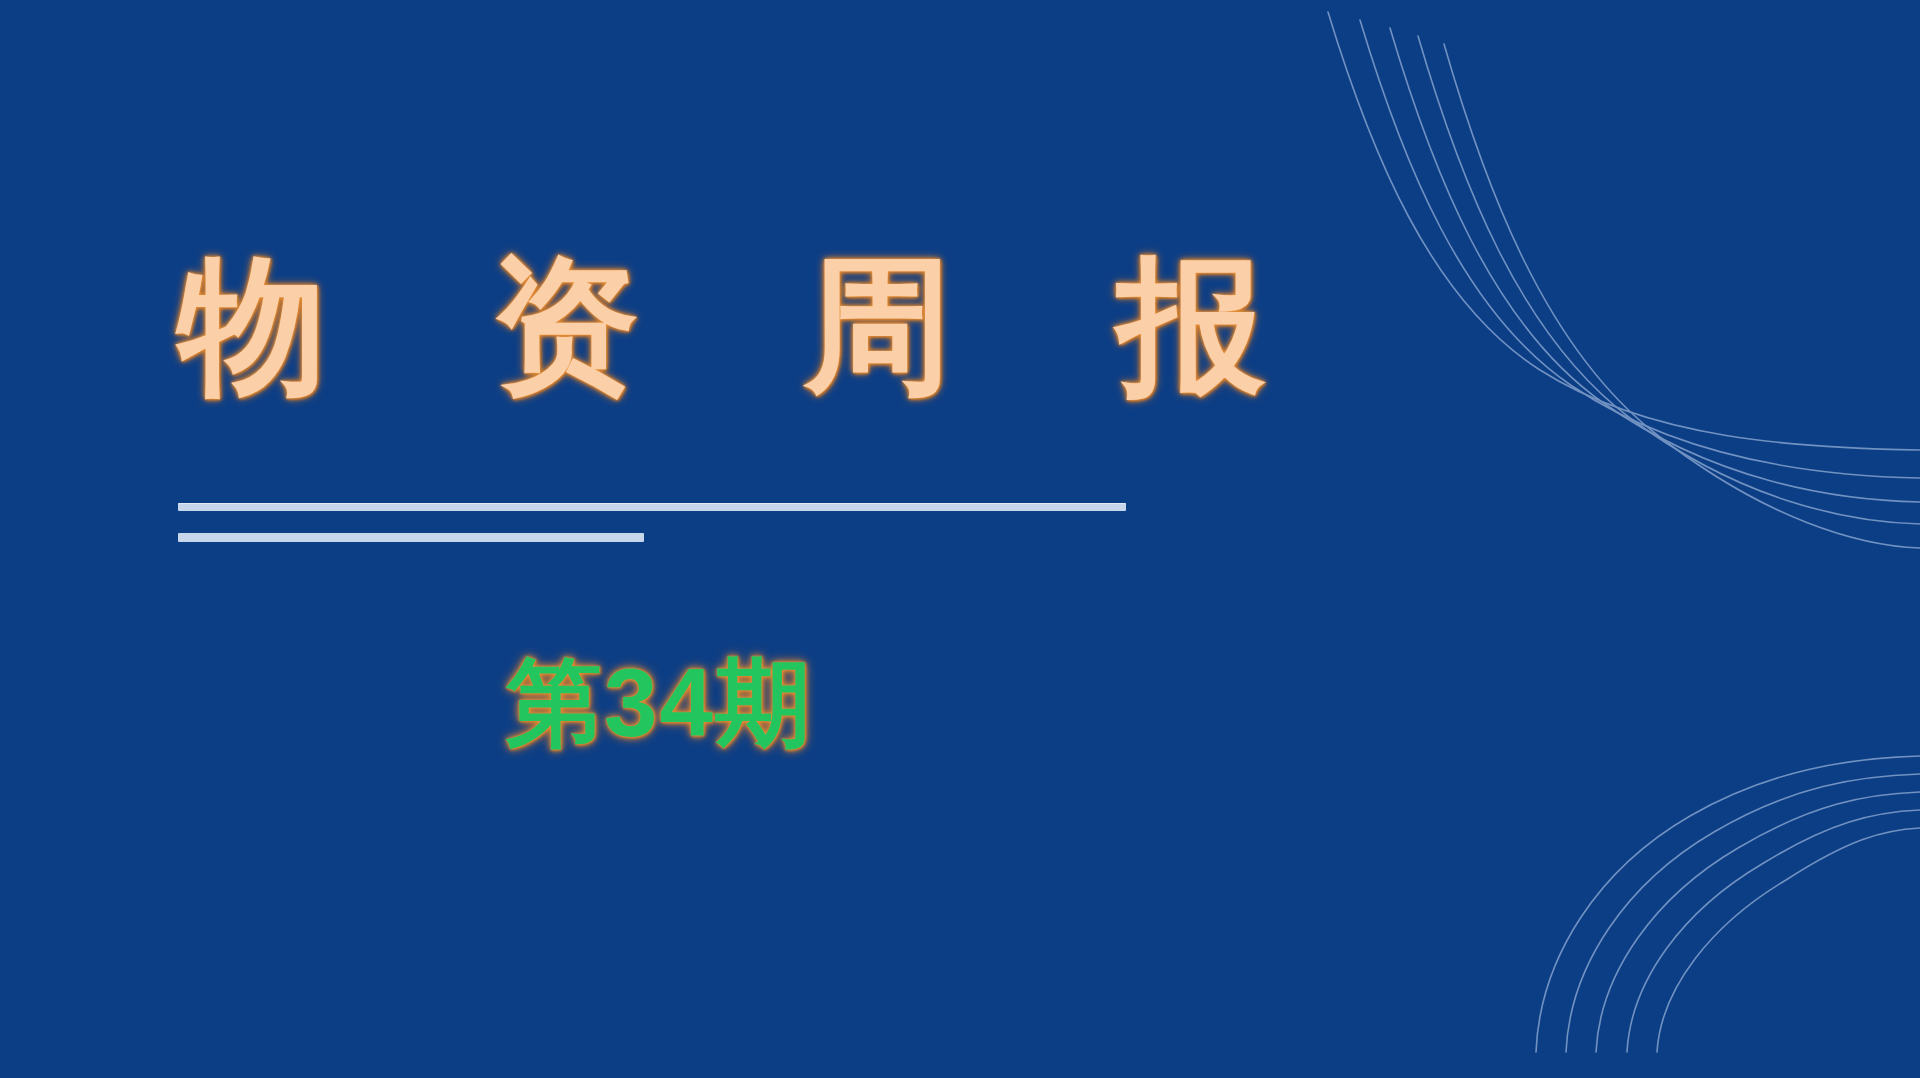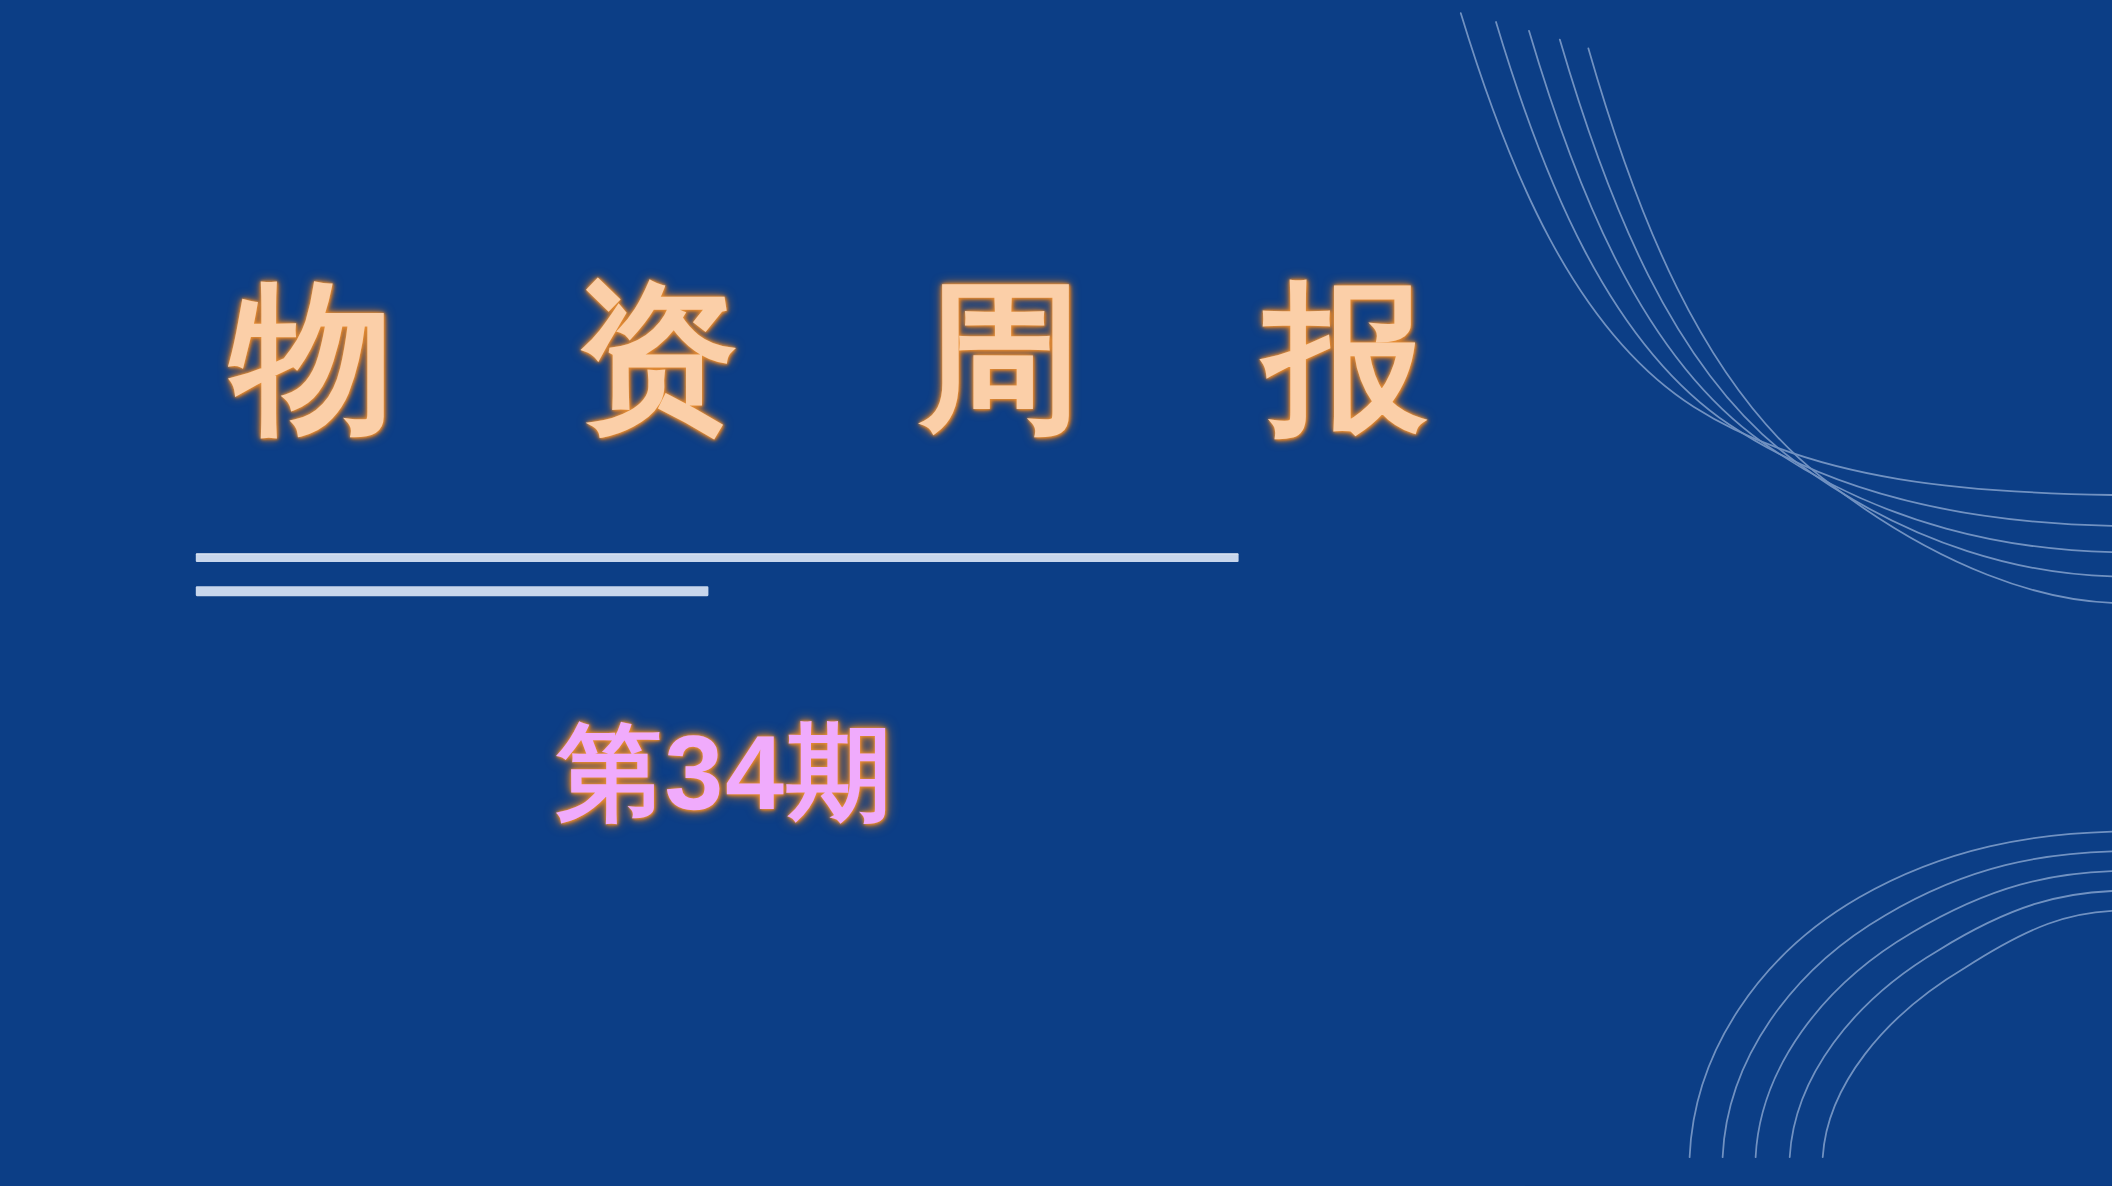--- a/index.html
+++ b/index.html
@@ -34,21 +34,20 @@
     width: 420px;
     height: 360px;
   }
 
   
   .title-block {
     position: absolute;
     left: 178px;
     top: 252px;
     width: 1000px;
-    margin-left: 32px;
   }
 
   .main-title {
     font-size: 148px;
     line-height: 1.0;
     font-weight: 700;
     letter-spacing: 62px;
     white-space: nowrap;
     color: #FBCFA8;
     text-shadow:
@@ -83,21 +82,21 @@
   
   .subtitle {
     position: absolute;
     left: 506px;
     top: 648px;
     font-size: 96px;
     line-height: 1.15;
     font-weight: 700;
     letter-spacing: 2px;
     white-space: nowrap;
-    color: #f0abfc;
+    color: #22c55e;
     text-shadow:
        0 0 2px #E8923A,
        0 0 6px #E8923A,
        0 0 12px #D9781F,
        1px 1px 3px #C96A14;
     margin: 0;
   }
 </style>
 </head>
 <body>

